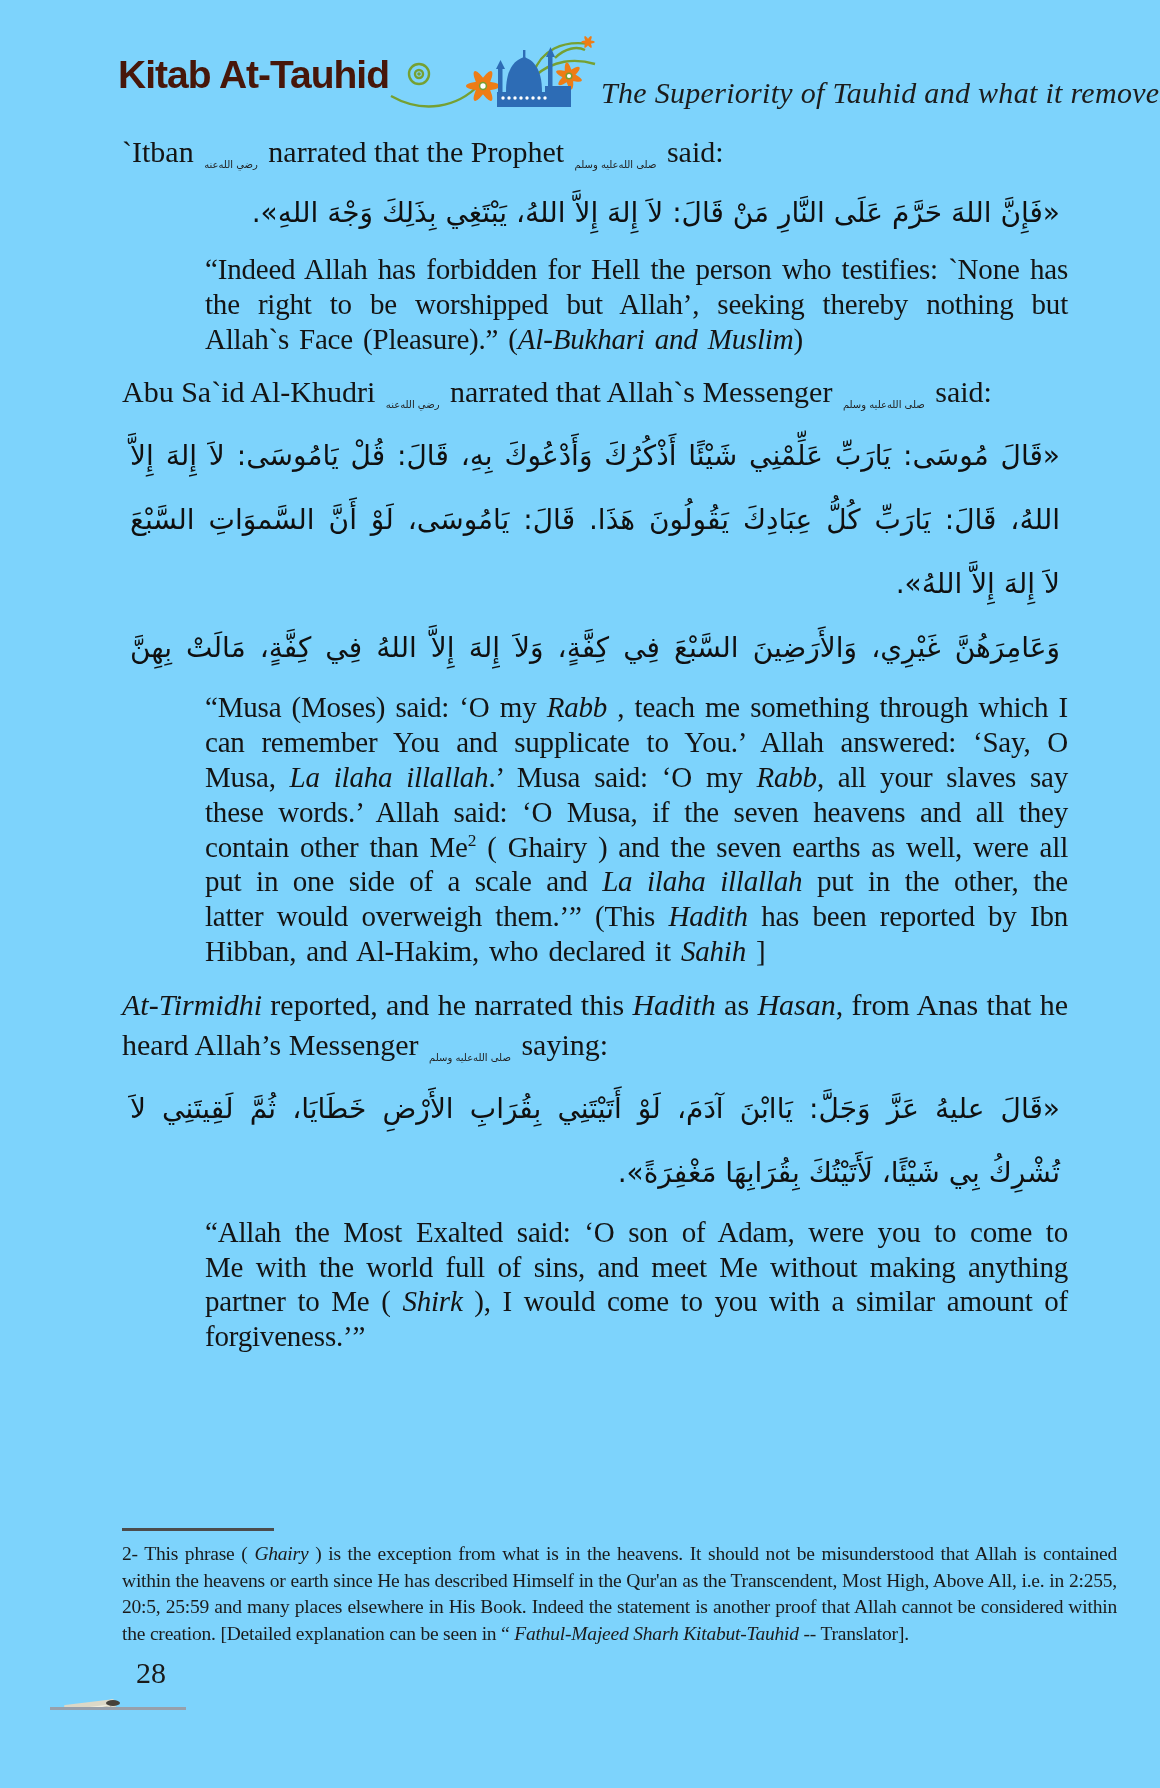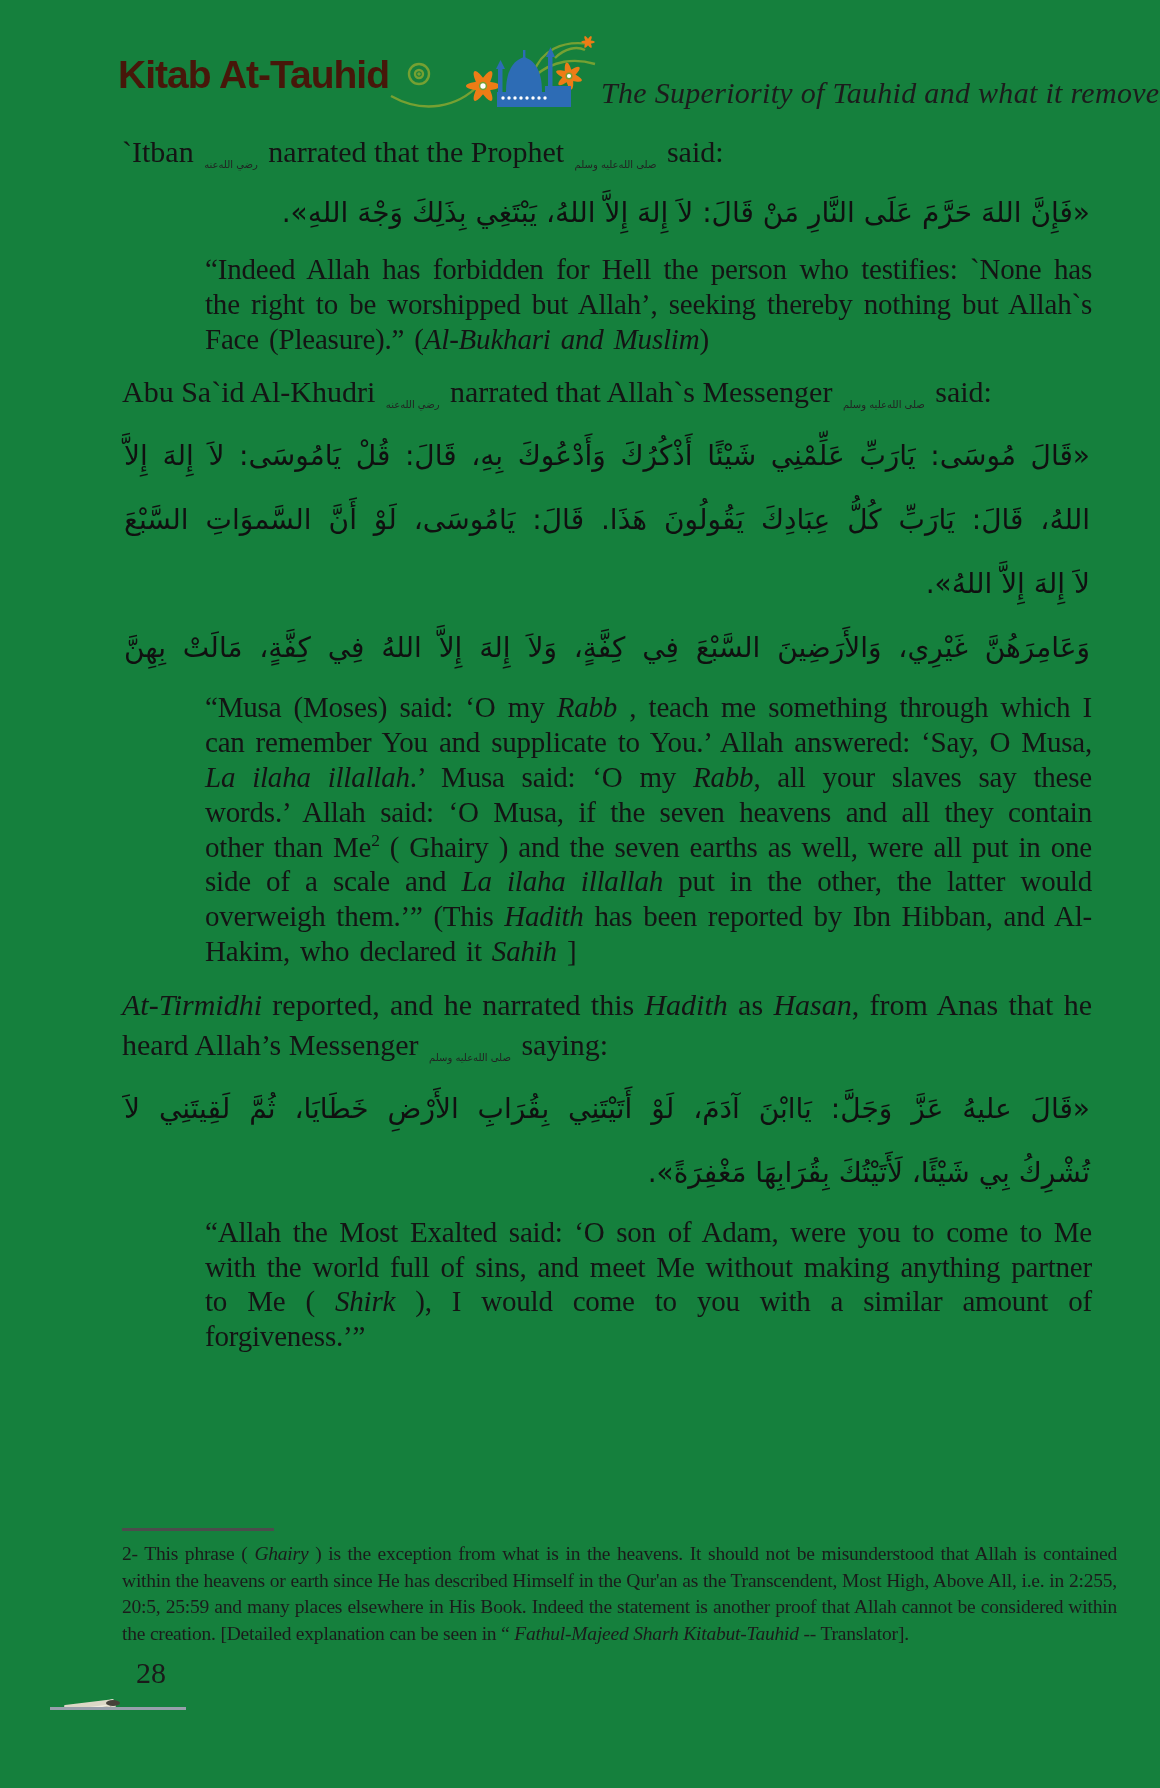--- a/index.html
+++ b/index.html
@@ -1,50 +1,50 @@
 <!DOCTYPE html>
 <html><head>
 <meta charset="utf-8">
 <style>
   html,body { margin:0; padding:0; background:#777; }
   .page {
     position:relative; width:1160px; height:1788px; margin:0 auto;
-    background:#15803d; overflow:hidden;
+    background:#7dd3fc; overflow:hidden;
     font-family:"Liberation Serif", serif; color:#141414;
   }
   
   .hdr {
     display:flex; justify-content:space-between; align-items:flex-end;
     padding:34px 48px 0 118px;
   }
   .logo { display:flex; align-items:center; }
   .logo-text {
     font-family:"Liberation Sans", sans-serif; font-weight:bold;
     font-size:39px; letter-spacing:-1px; color:#47170a; white-space:nowrap;
   }
   .logo-art { margin-left:-4px; margin-bottom:-10px; }
   .tagline {
     font-style:italic; font-size:30px; color:#1c1c1c;
     margin-bottom:6px; white-space:nowrap; letter-spacing:.3px;
   }
   
-  .main { padding:0 68px 0 122px; }
+  .main { padding:0 92px 0 122px; }
   .intro { font-size:30px; line-height:40px; margin:16px 0 0; }
   .intro.wide { text-align:justify; }
   .it { font-style:italic; }
   sup { font-size:60%; line-height:0; }
   .honorific {
     display:inline-flex; flex-direction:row; align-items:center;
     vertical-align:-6px; direction:rtl;
     font-family:"DejaVu Sans", sans-serif; font-size:10px; line-height:10px;
     margin:0 3px; color:#222;
   }
   .arabic {
     direction:rtl; font-family:"DejaVu Sans", sans-serif;
-    font-size:28px; margin:12px 2px 0; color:#101010;
+    font-size:28px; margin:12px 8px 0; color:#101010;
   }
   .ar-line { line-height:64px; }
   .ar-line.j { text-align:justify; text-align-last:justify; }
   .ar-line.last, .ar-line.single { text-align:right; }
   .ar-line.single { line-height:58px; }
   .trans {
     margin:10px 0 0 83px; font-size:29px; line-height:34.8px;
     text-align:justify; word-spacing:3px; letter-spacing:-0.2px;
   }
   .sec { }

